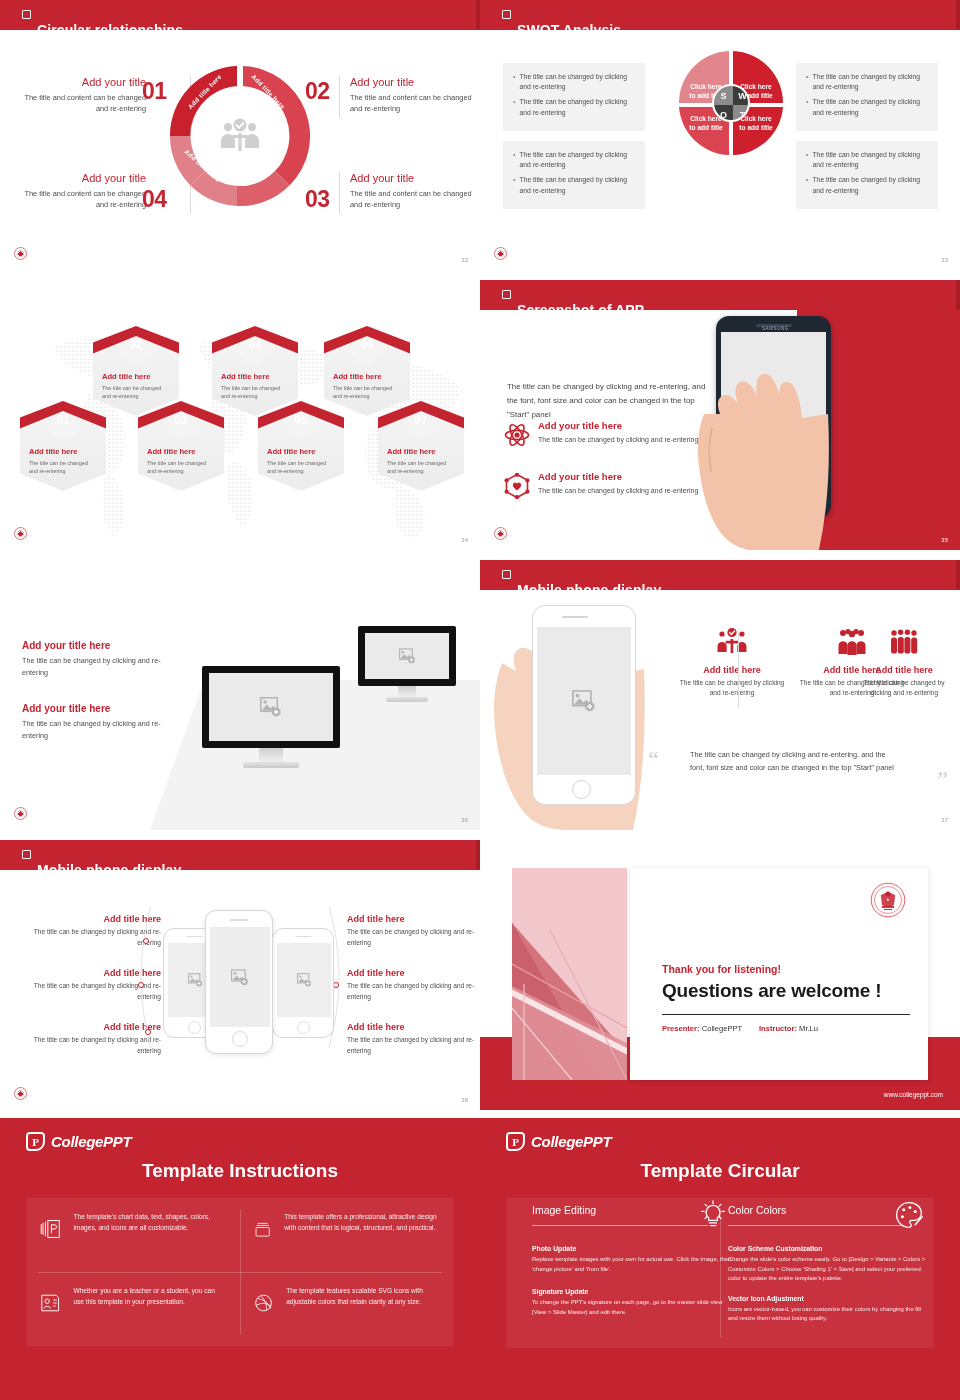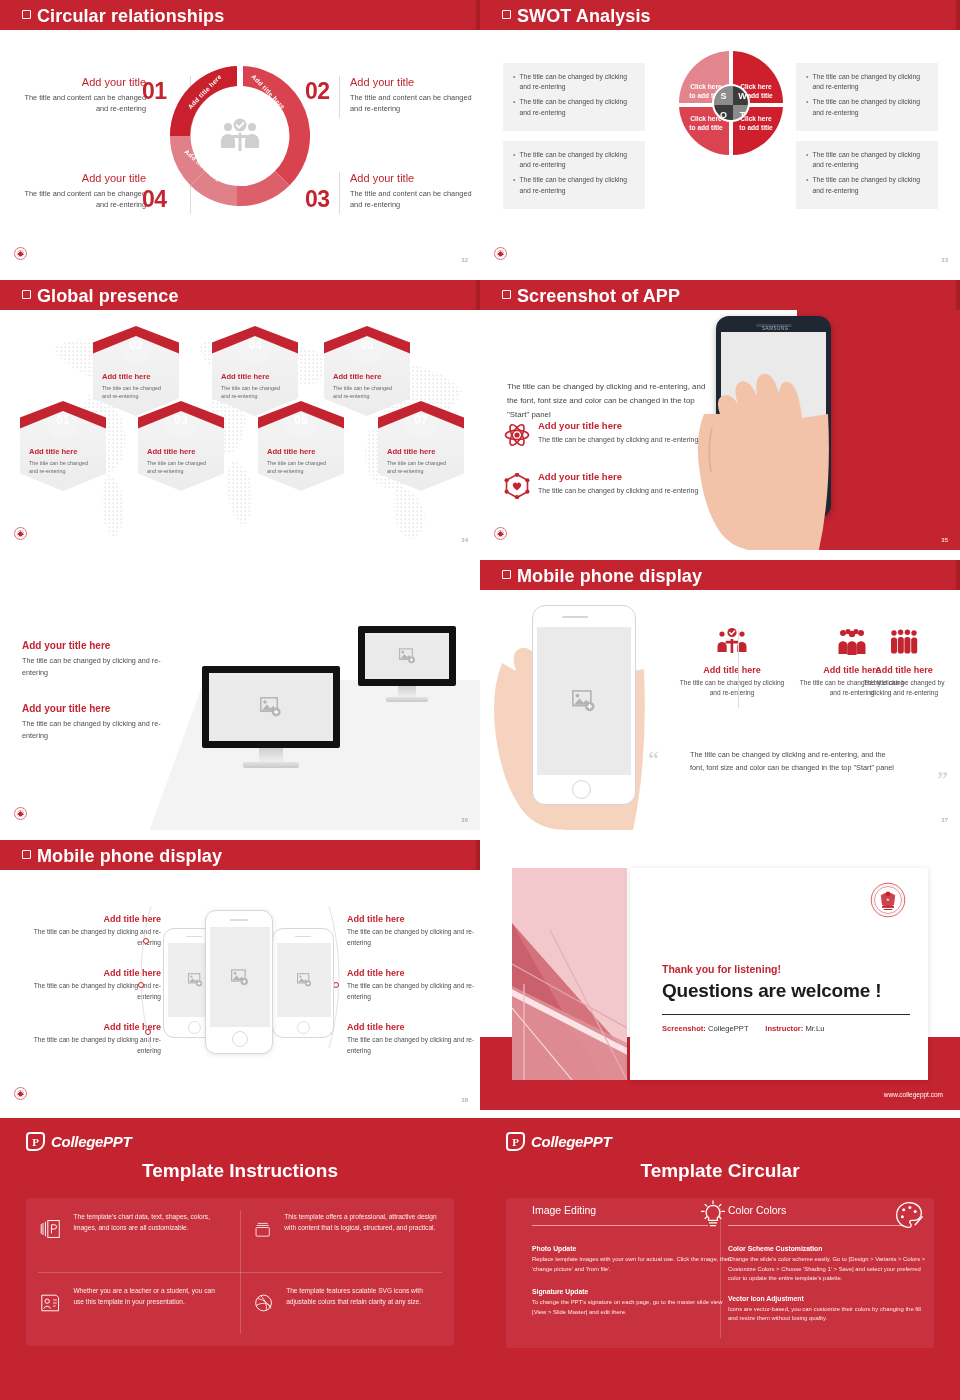--- a/index.html
+++ b/index.html
@@ -34,22 +34,22 @@
     content:""; position:absolute; right:0; top:0; width:4px; height:30px;
     background:#AB1C27;
   }
   .hdr-sq {
     position: absolute; left: 22px; top: 10px;
     width: 9px; height: 9px;
     border: 1.6px solid #fff;
     border-radius: 1px;
   }
   .hdr-txt {
-    position: absolute; left: 37px; top: 6px;
-    color: #fff; font-size: 18px; font-weight: bold;
+    position: absolute; left: 37px; top: 22px;
+    color: #fff; font-size: 14px; font-weight: bold;
     letter-spacing: .1px;
   }
   .pg {
     position: absolute; right: 12px; bottom: 7px;
     font-size: 6px; color: #9a9a9a;
   }
   .seal-sm {
     position: absolute; left: 14px; bottom: 10px;
     width: 13px; height: 13px; border-radius: 50%;
     border: 1px solid #D7737C;
@@ -370,24 +370,20 @@
         <i style="left:0; top:19px; background:#3C3C3C;">O</i>
         <i style="left:19px; top:19px; background:#8C8C8C;">T</i>
       </div>
     </div>
 
     <div class="seal-sm"></div>
     <div class="pg">33</div>
   </div>
 
   <div class="slide">
-    <div class="hdr">
-      <div class="hdr-sq"></div>
-      <div class="hdr-txt">Global presence</div>
-    </div>
 
     <svg class="map" viewBox="0 0 480 240">
       <defs>
         <pattern id="dots" width="4" height="4" patternUnits="userSpaceOnUse">
           <circle cx="1.3" cy="1.3" r="1.05" fill="#D9D9D9"></circle>
         </pattern>
       </defs>
       <g fill="url(#dots)">
         <path d="M52 38 q22-12 50-8 t44 14 l-6 20 q-30 10 -52 2 t-36-28z"></path>
         <path d="M88 84 q26 6 34 26 t-2 44 q-12 16 -26 8 t-16-48 z"></path>
@@ -785,21 +781,21 @@
           <path d="M18 22 q12 -8 24 0 l-2 16 q-10 9 -20 0z" fill="#C42330" opacity=".85"></path>
           <circle cx="30" cy="20" r="4" fill="#C42330"></circle>
           <text x="30" y="32" font-size="7" fill="#fff" text-anchor="middle" font-family="Liberation Serif, serif">★</text>
           <rect x="20" y="40" width="20" height="3" fill="#C42330"></rect>
           <rect x="23" y="45" width="14" height="1.6" fill="#C42330"></rect>
         </svg>
         <div class="ty-l1">Thank you for listening!</div>
         <div class="ty-l2">Questions are welcome !</div>
         <div class="ty-rule"></div>
         <div class="ty-meta">
-          <b>Screenshot:</b>
+          <b>Presenter:</b>
           <span>CollegePPT</span>
           &nbsp;&nbsp;&nbsp;&nbsp;&nbsp;&nbsp;
           <b>Instructor:</b>
           <span>Mr.Lu</span>
         </div>
       </div>
 
       <div class="ty-url">www.collegeppt.com</div>
     </div>
   </div>

